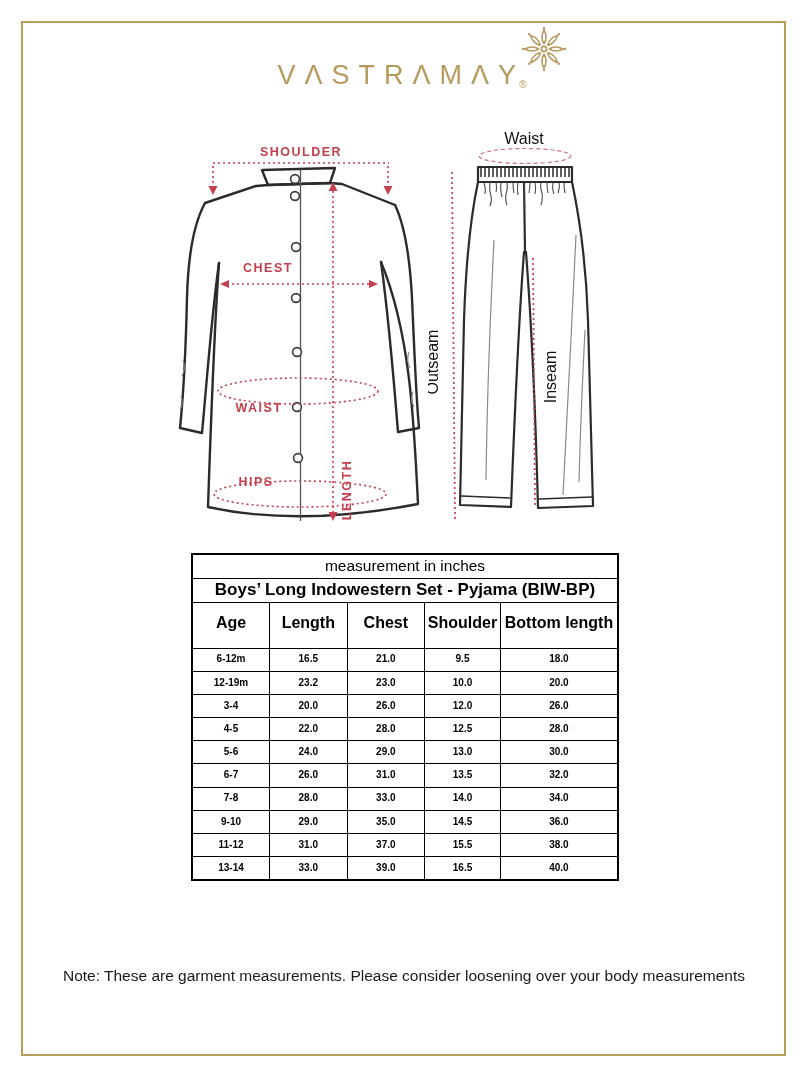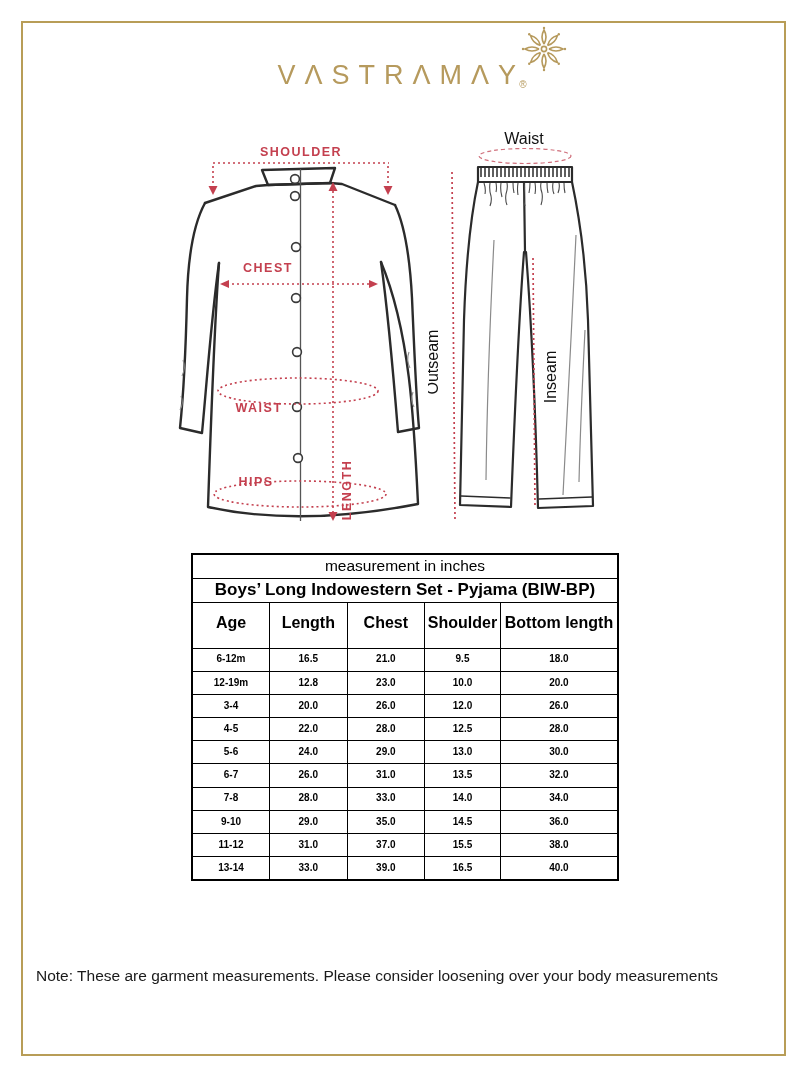--- a/index.html
+++ b/index.html
@@ -25,21 +25,21 @@
                border:2.5px solid #000; color:#000; }
   table.size th, table.size td { border:1.6px solid #000; text-align:center;
                vertical-align:middle; line-height:1.05; }
   .t-title  { font-size:17px; font-weight:bold; height:24px; }
   .t-sub    { font-size:15.5px; font-weight:400; height:24px; }
   .t-colhead th { font-size:16px; font-weight:bold; height:46px;
                   vertical-align:bottom; padding-bottom:4px;margin-top:30px; }
   table.size td { font-size:10px; font-weight:bold; height:23.2px; }
 
   
-  .note { position:absolute; left:36px; top:962px; width:736px; text-align:left;
+  .note { position:absolute; left:36px; top:962px; width:736px; text-align:center;
           font-size:15.5px; color:#1a1a1a; line-height:1.8; }
 </style>
 </head>
 <body>
 
 <div class="page">
   <div class="frame"></div>
 
   <div class="logo">
     <span class="logo-inner">
@@ -193,21 +193,21 @@
       <tbody>
           <tr>
             <td>6-12m</td>
             <td>16.5</td>
             <td>21.0</td>
             <td>9.5</td>
             <td>18.0</td>
           </tr>
           <tr>
             <td>12-19m</td>
-            <td>12.8</td>
+            <td>23.2</td>
             <td>23.0</td>
             <td>10.0</td>
             <td>20.0</td>
           </tr>
           <tr>
             <td>3-4</td>
             <td>20.0</td>
             <td>26.0</td>
             <td>12.0</td>
             <td>26.0</td>

